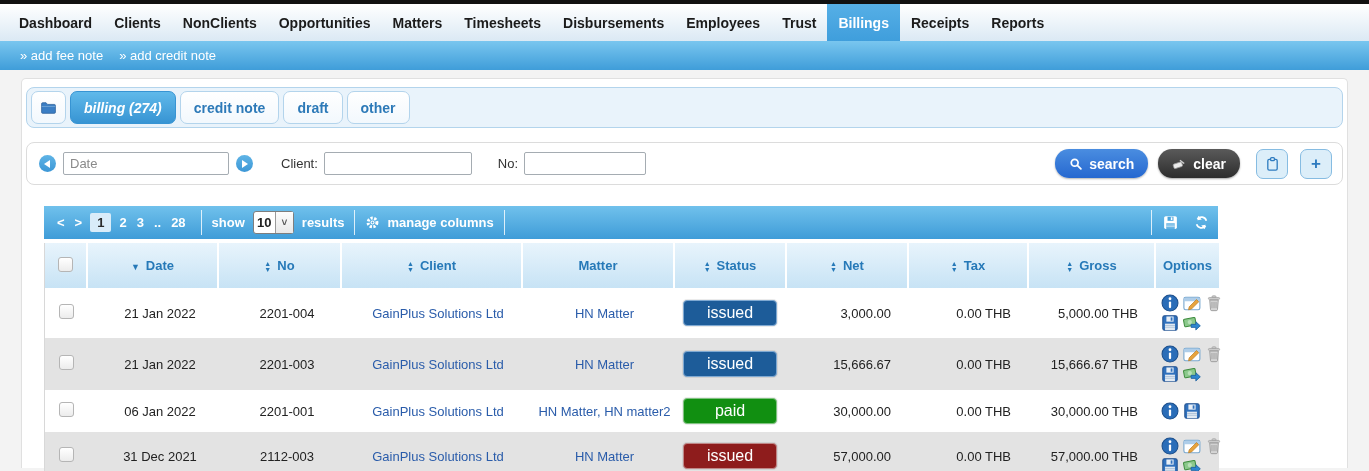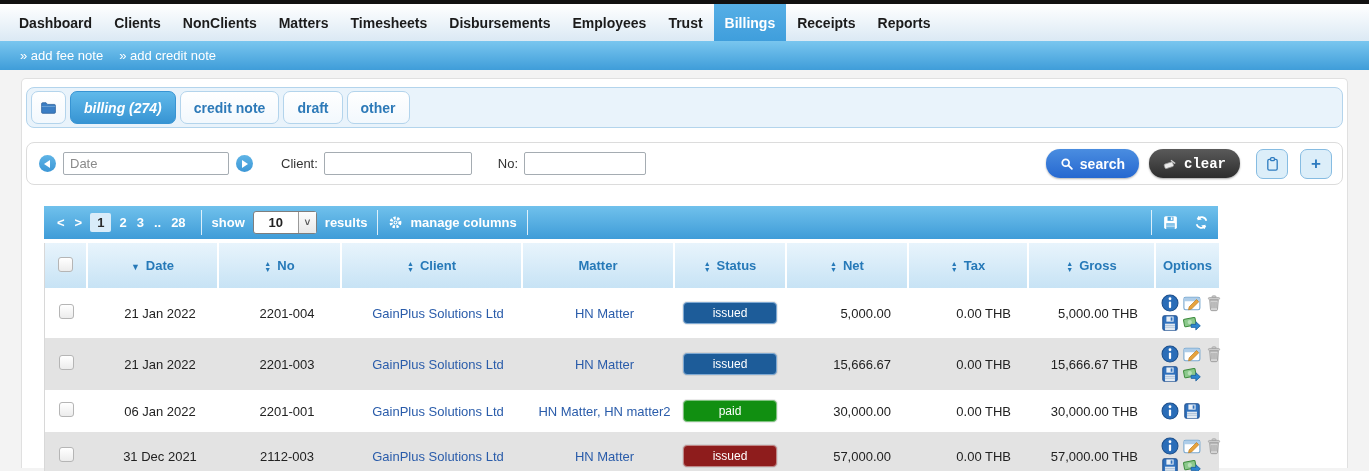--- a/index.html
+++ b/index.html
@@ -40,21 +40,21 @@
   .btn-clear  { background:linear-gradient(#5a5a5a,#2d2d2d); box-shadow:0 1px 2px rgba(0,0,0,.35); }
   .sqbtn { width:32px; height:30px; border-radius:7px; background:#dceef9; border:1px solid #86bce2; color:#2f7cc0;
            display:flex; align-items:center; justify-content:center; font-weight:bold; font-size:17px; cursor:pointer; }
   
   .gridarea { margin:21px 22px 0 22px; width:1174px; }
   .gridtoolbar { height:33px; background:linear-gradient(#70c1ec,#3f9cd8); display:flex; align-items:center;
                  padding:0 8px; color:#fff; font-size:13px; font-weight:bold; margin-bottom:4px; }
   .pg { padding:0 5px; cursor:pointer; }
   .pg.current { background:#d9ecf9; color:#2b2b2b; border-radius:2px; padding:2px 7px; margin:0 3px; }
   .tsep { width:1px; height:25px; background:rgba(255,255,255,.8); margin:0 10px; }
-  .selbox { width:64px; height:23px; background:#fff; border:1px solid #7e7e7e; border-radius:3px; margin:0 8px;
+  .selbox { width:41px; height:23px; background:#fff; border:1px solid #7e7e7e; border-radius:3px; margin:0 8px;
             display:flex; align-items:center; cursor:pointer; }
   .selbox .val { flex:1; text-align:center; color:#222; font-weight:bold; font-size:13px; }
   .selbox .arrow { width:18px; height:21px; border-left:1px solid #9a9a9a; display:flex; align-items:center;
                    justify-content:center; color:#555; font-size:10px; background:linear-gradient(#fdfdfd,#e8e8e8); }
   .toolicon { width:17px; height:17px; display:inline-block; cursor:pointer; }
   .spacer { flex:1; }
   table { border-collapse:collapse; width:1174px; table-layout:fixed; background:#fff; }
   .tablewrap { border-left:1px solid #d8d8d8; border-right:1px solid #d8d8d8; }
   thead th { background:linear-gradient(#e8f4fc,#c7e3f5); color:#2679b8; font-size:13px; font-weight:bold;
              height:45px; text-align:center; cursor:pointer; }
@@ -62,38 +62,39 @@
   .sortboth { display:inline-block; vertical-align:middle; margin-right:6px; line-height:0; }
   .sortboth i { display:block; font-style:normal; font-size:7px; line-height:6px; color:#2679b8; }
   .sortdesc { font-size:9px; margin-right:6px; color:#2679b8; }
   tbody tr.stripe td { background:#e3e3e3; }
   tbody td { font-size:13px; color:#222; vertical-align:middle;text-align:center; }
   td.c-date, td.c-no { padding-left:15px; }
   td.c-client, td.c-matter { padding-left:13px; }
   td.c-client a, td.c-matter a { color:#2a5caa; text-decoration:none; cursor:pointer;margin-top:24px; }
   td.num { text-align:right; padding-right:17px; }
   td.c-status { text-align:center; }
-  .badge { display:inline-block; min-width:94px; padding:3px 4px; border-radius:4px; color:#fff; font-size:12px;
+  .badge { display:inline-block; min-width:94px; padding:3px 4px; border-radius:4px; color:#fff; font-size:16px;
            text-align:center; border:1px solid rgba(255,255,255,.45); box-shadow:0 0 0 1px rgba(0,0,0,.08); cursor:default; }
   .chk { width:15px; height:15px; border:1px solid #b5b5b5; border-radius:3px;
          background:linear-gradient(#ffffff,#ececec); display:inline-block; cursor:pointer; }
   td.c-check { text-align:center; }
   .opts { display:flex; flex-wrap:wrap; width:72px; gap:2px 4px; padding:3px 0 3px 6px; align-items:center; }
   .opticon { width:18px; height:18px; display:inline-block; cursor:pointer; }
   .opticon svg, .toolicon svg { width:100%; height:100%; display:block; }
 </style>
 </head>
 <body>
 
 <div class="topstrip"></div>
 
 <div class="nav">
     <div class="nav-item">Dashboard</div>
     <div class="nav-item">Clients</div>
     <div class="nav-item">NonClients</div>
+    <div class="nav-item">Opportunities</div>
     <div class="nav-item">Matters</div>
     <div class="nav-item">Timesheets</div>
     <div class="nav-item">Disbursements</div>
     <div class="nav-item">Employees</div>
     <div class="nav-item">Trust</div>
     <div class="nav-item active">Billings</div>
     <div class="nav-item">Receipts</div>
     <div class="nav-item">Reports</div>
   </div>
 
@@ -136,21 +137,21 @@
     <span class="spacer"></span>
     <button class="btn btn-search">
       <span class="toolicon" style="width:14px;height:14px;">
         <svg viewBox="0 0 16 16" fill="none" stroke="#fff" stroke-width="2">
             <circle cx="6.5" cy="6.5" r="3.9"></circle>
             <path d="M9.6 9.6 13.6 13.6" stroke-linecap="round"></path>
           </svg>
       </span>
       <span>search</span>
     </button>
-    <button class="btn btn-clear" style="margin-left:10px;font-family:Liberation Mono, monospace;">
+    <button class="btn btn-clear" style="margin-left:10px;">
       <span class="toolicon" style="width:15px;height:15px;">
         <svg viewBox="0 0 16 16">
             <rect x="1.5" y="7.5" width="9.5" height="5" rx="1.2" transform="rotate(-18 6 10)" fill="#ececec" stroke="#9a9a9a" stroke-width="0.8"></rect>
             <path d="M8.5 4.5l4.5 3.5" stroke="#cfcfcf" stroke-width="1.5"></path>
           </svg>
       </span>
       <span>clear</span>
     </button>
     <span class="sqbtn" style="margin-left:16px;">
       <span class="toolicon" style="width:15px;height:16px;">
@@ -245,21 +246,21 @@
             </tr>
           </thead>
         <tbody id="tbody-mount">
             <tr style="height: 50px;">
               <td class="c-check"><span class="chk"></span></td>
               <td class="c-date">21 Jan 2022</td>
               <td class="c-no">2201-004</td>
               <td class="c-client"><a>GainPlus Solutions Ltd</a></td>
               <td class="c-matter"><a>HN Matter</a></td>
               <td class="c-status"><span class="badge" style="background:#1d5c99;border-color:#7fa9d2">issued</span></td>
-              <td class="num">5,000.00</td>
+              <td class="num">3,000.00</td>
               <td class="num">0.00 THB</td>
               <td class="num">5,000.00 THB</td>
               <td>
                 <div class="opts">
                   <span class="opticon">
                     <svg viewBox="0 0 16 16">
                       <circle cx="8" cy="8" r="7.1" fill="#2a6db8"></circle>
                       <circle cx="8" cy="8" r="7.1" fill="none" stroke="#1c4f8c" stroke-width="0.9"></circle>
                       <circle cx="8" cy="4.2" r="1.25" fill="#fff"></circle>
                       <rect x="7" y="6.6" width="2" height="6" rx="1" fill="#fff"></rect>

